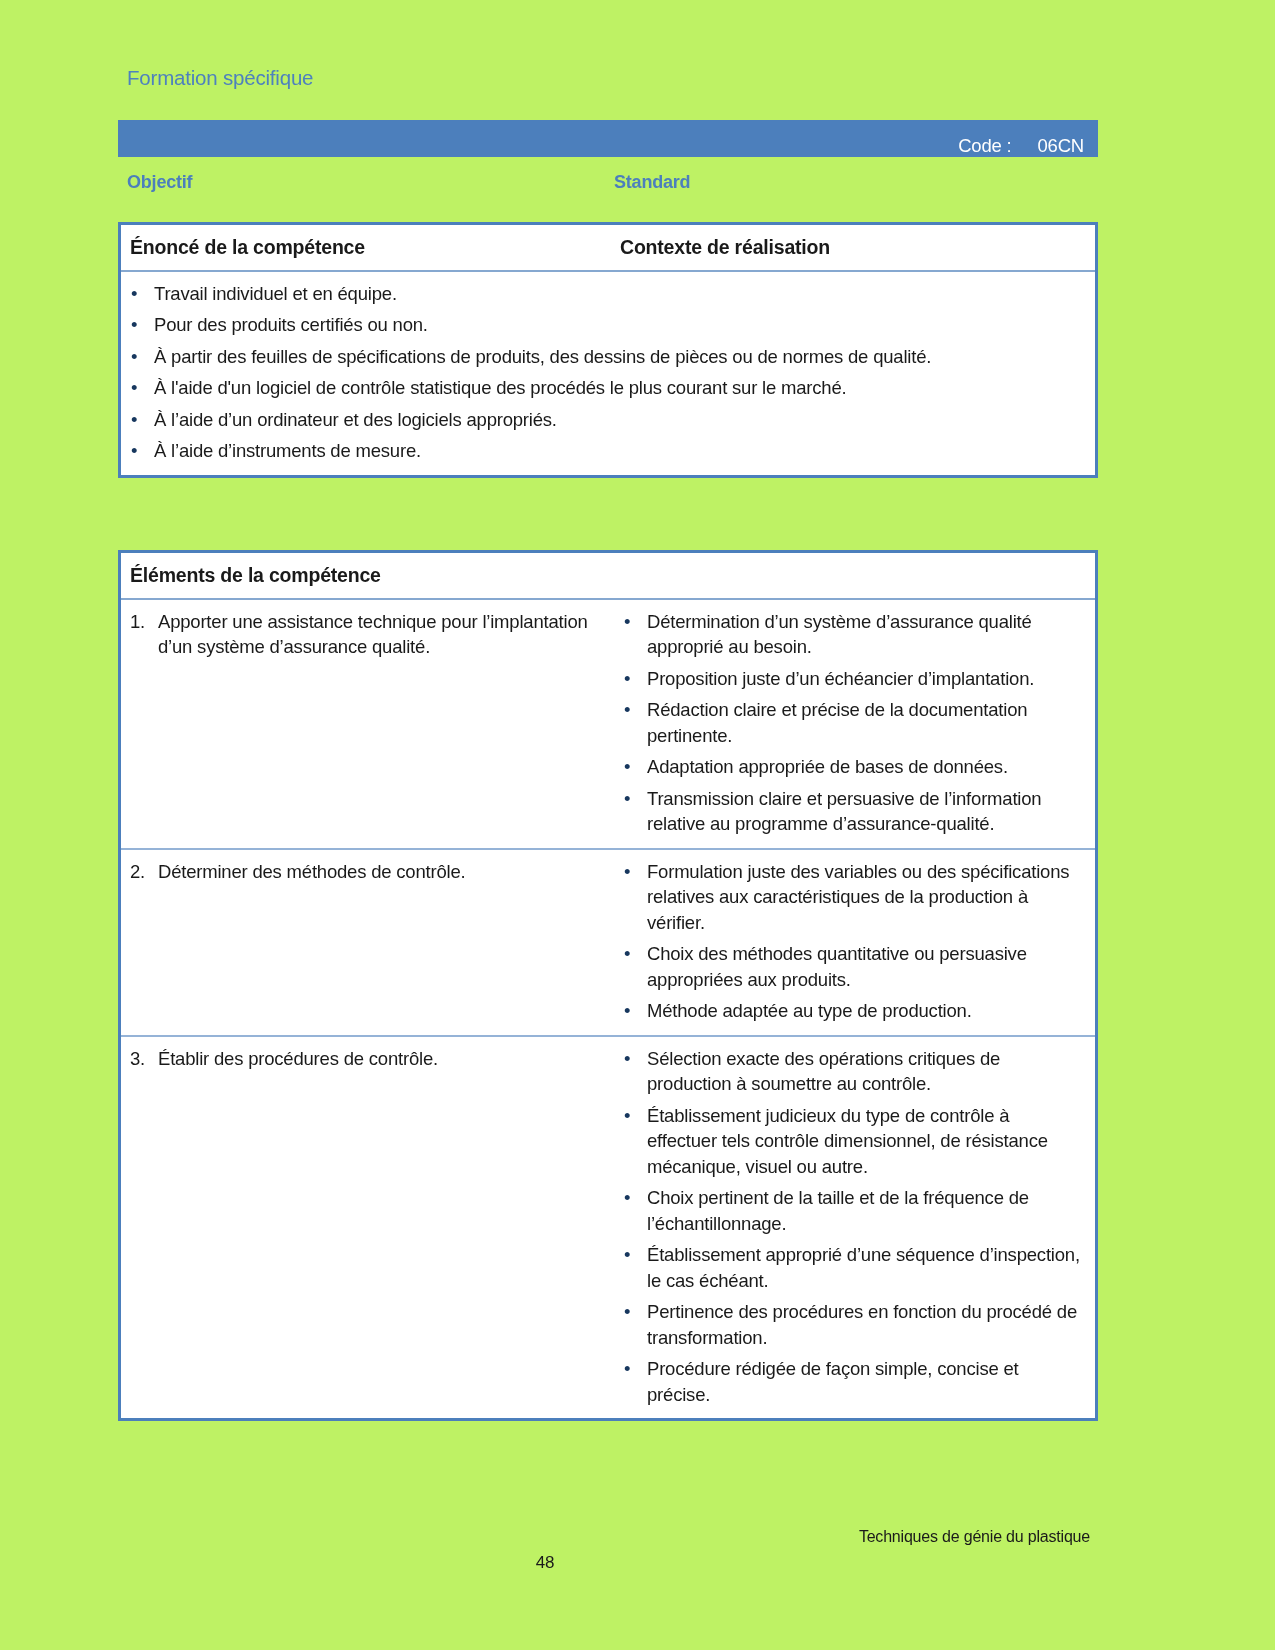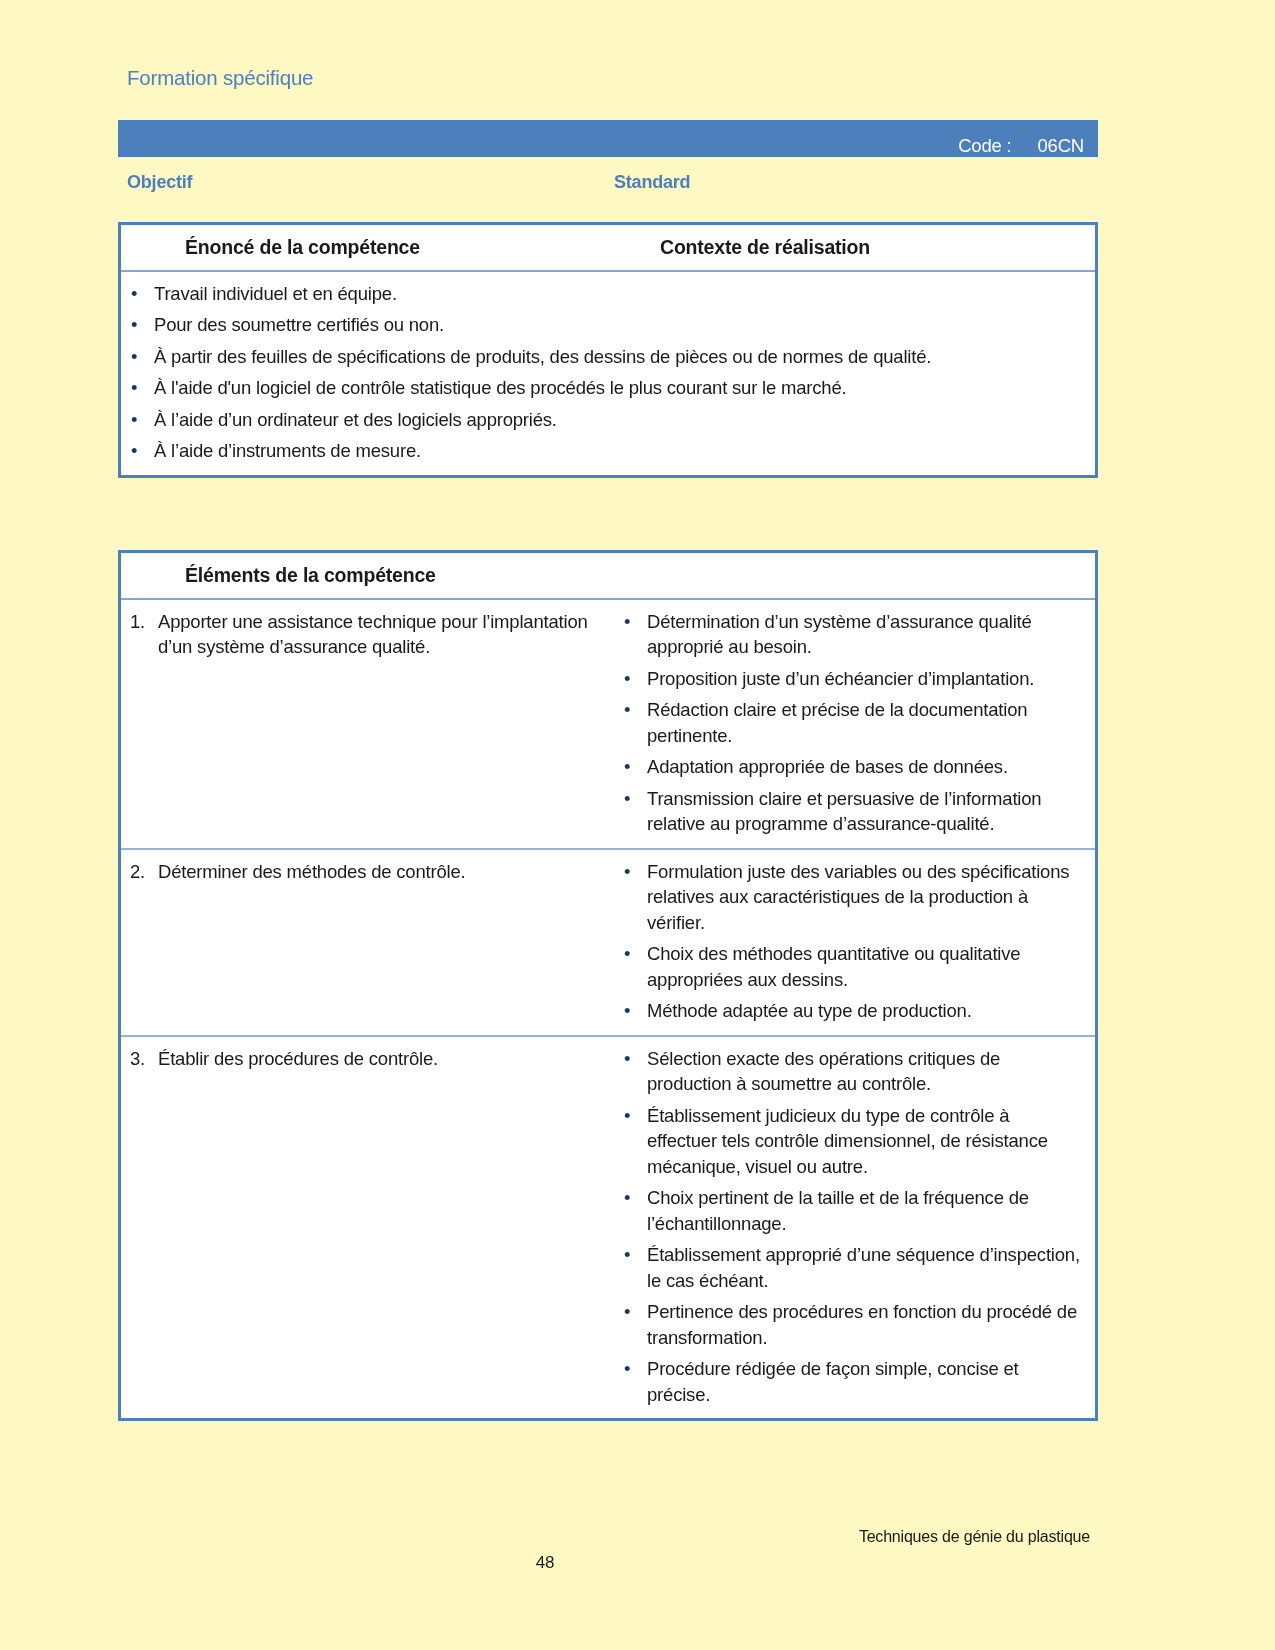--- a/index.html
+++ b/index.html
@@ -1,21 +1,21 @@
 <!DOCTYPE html>
 <html lang="fr"><head>
 <meta charset="utf-8">
 <style>
   html, body { margin: 0; padding: 0; background: #e8e8e8; }
   .page {
     position: relative;
     width: 1275px;
     height: 1650px;
     margin: 0 auto;
-    background: #fef9c3;
+    background: #bef264;
     font-family: "Liberation Sans", sans-serif;
     color: #1a1a1a;
     letter-spacing: -0.2px;
     overflow: hidden;
   }
 
   
   .section-label {
     position: absolute;
     left: 127px;
@@ -79,21 +79,21 @@
   }
   .t-cell.left  { width: 493px; }
   .t-cell.right { flex: 1; padding-left: 3px; }
   .t-cell.th {
     font-weight: bold;
     font-size: 19.5px;
     padding-top: 10px;
     padding-bottom: 9px;
   }
   .t-cell.th.right { padding-left: 6px; }
-  .t-header .t-cell.left { padding-left: 24px; margin-left: 40px; }
+  .t-header .t-cell.left { padding-left: 9px; }
 
   .statement { margin: 0; padding-right: 4px; }
 
   ul.bullets { list-style: none; margin: 0; padding: 0; }
   ul.bullets li { display: flex; margin: 0 0 6px 0; }
   ul.bullets li:last-child { margin-bottom: 0; }
   .bullet-marker {
     flex: 0 0 30px;
     box-sizing: border-box;
     padding-left: 7px;
@@ -151,21 +151,21 @@
     <div class="t-row">
       <div class="t-cell right">
         <ul class="bullets">
   <li>
     <span class="bullet-marker">•</span>
     <span class="bullet-text">Travail individuel et en équipe.</span>
   </li>
 
   <li>
     <span class="bullet-marker">•</span>
-    <span class="bullet-text">Pour des soumettre certifiés ou non.</span>
+    <span class="bullet-text">Pour des produits certifiés ou non.</span>
   </li>
 
   <li>
     <span class="bullet-marker">•</span>
     <span class="bullet-text">À partir des feuilles de spécifications de produits, des dessins de pièces ou de normes de qualité.</span>
   </li>
 
   <li>
     <span class="bullet-marker">•</span>
     <span class="bullet-text">À l'aide d'un logiciel de contrôle statistique des procédés le plus courant sur le marché.</span>
@@ -236,21 +236,21 @@
     </div>
     <div class="t-cell right">
       <ul class="bullets">
   <li>
     <span class="bullet-marker">•</span>
     <span class="bullet-text">Formulation juste des variables ou des spécifications relatives aux caractéristiques de la production à vérifier.</span>
   </li>
 
   <li>
     <span class="bullet-marker">•</span>
-    <span class="bullet-text">Choix des méthodes quantitative ou qualitative appropriées aux dessins.</span>
+    <span class="bullet-text">Choix des méthodes quantitative ou persuasive appropriées aux produits.</span>
   </li>
 
   <li>
     <span class="bullet-marker">•</span>
     <span class="bullet-text">Méthode adaptée au type de production.</span>
   </li>
 </ul>
     </div>
   </div>
 

